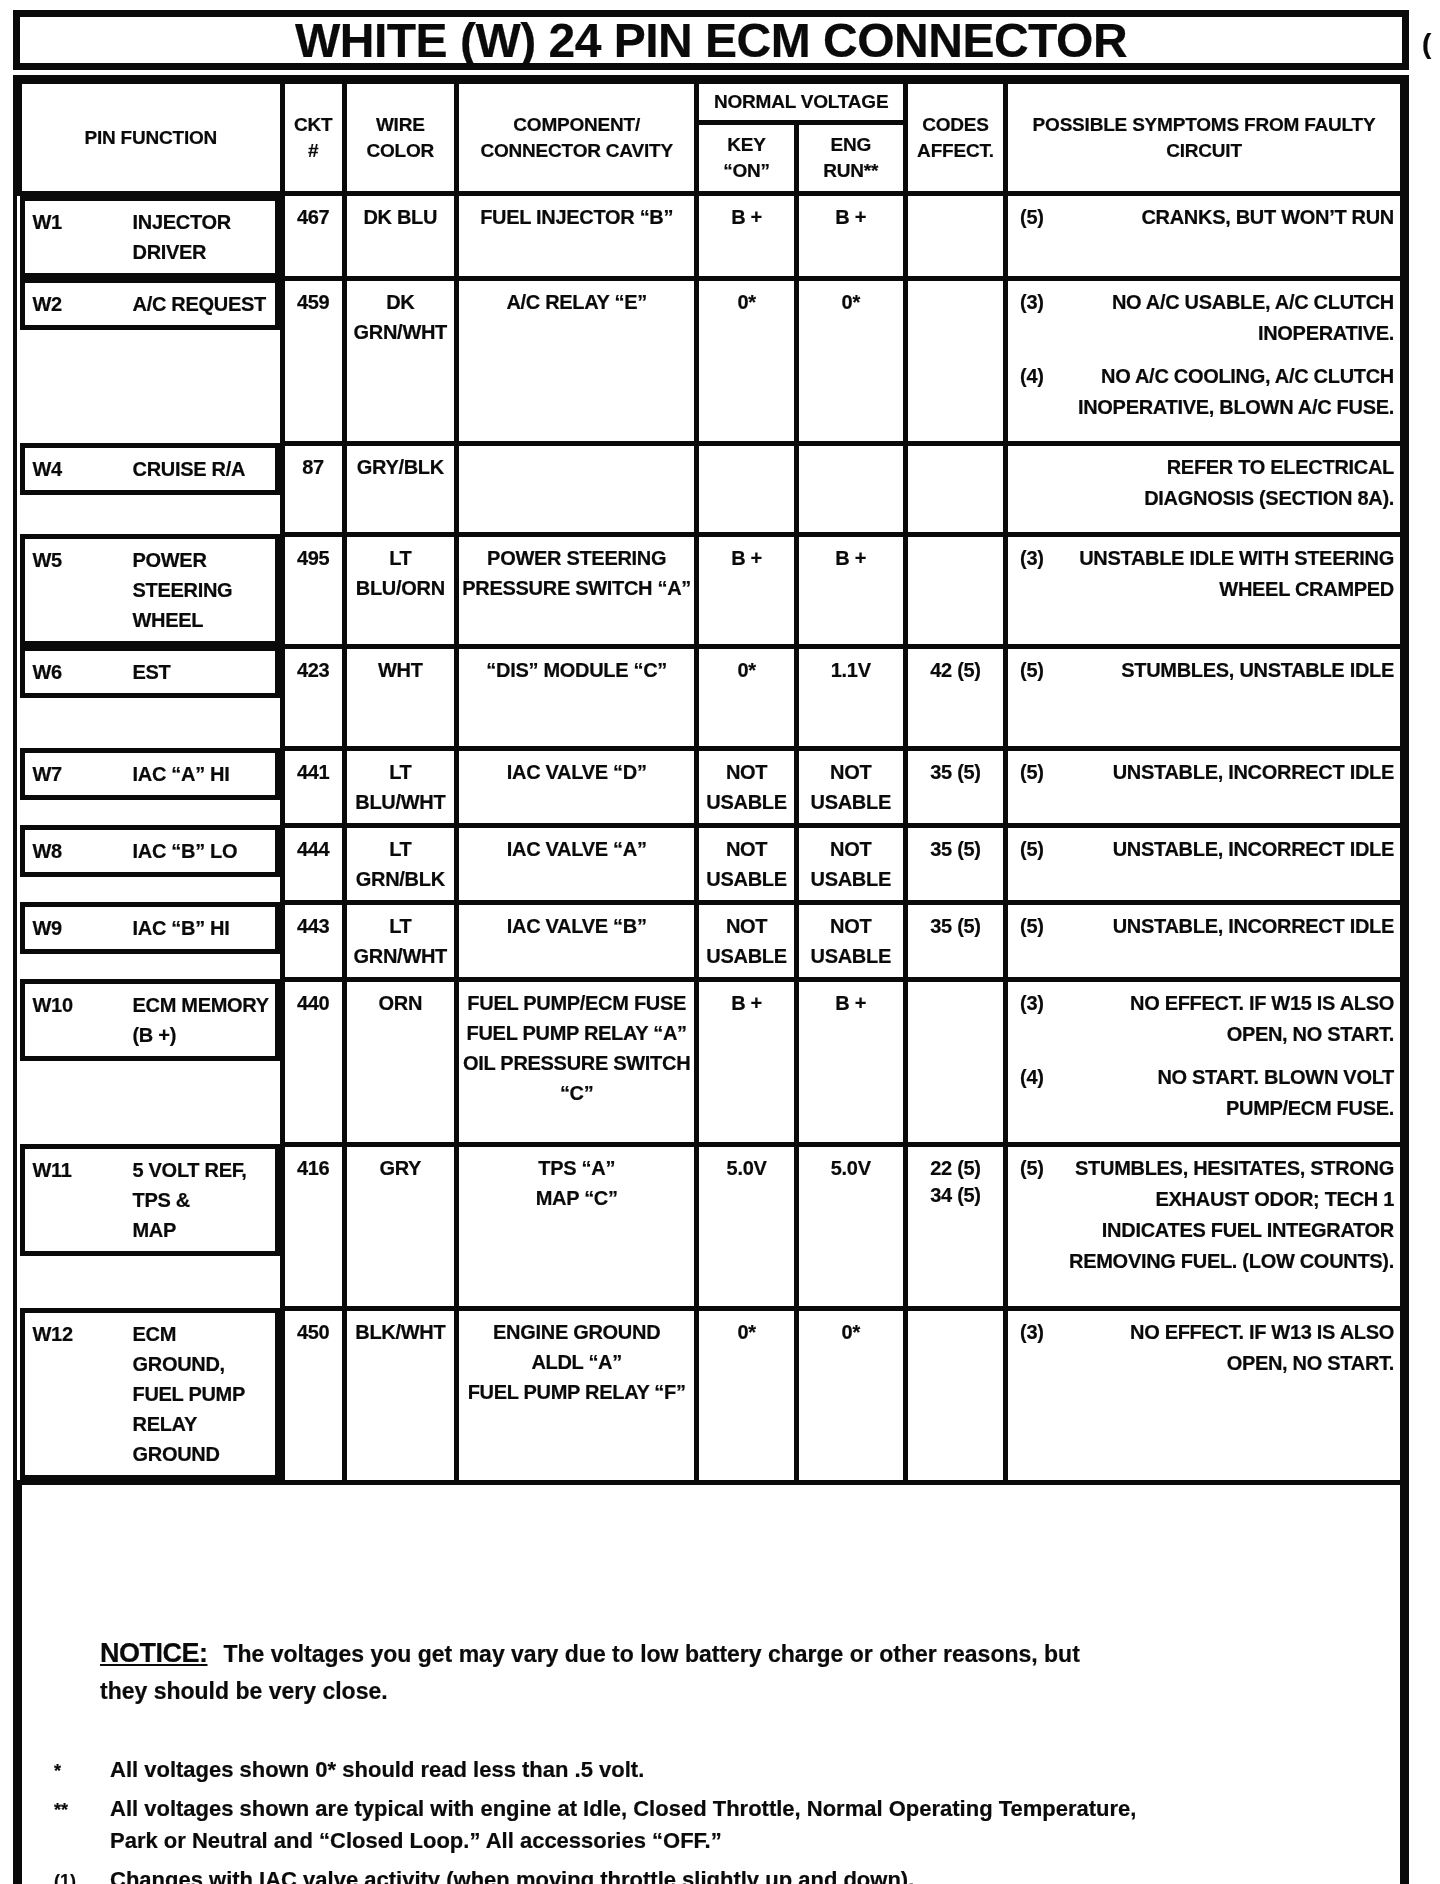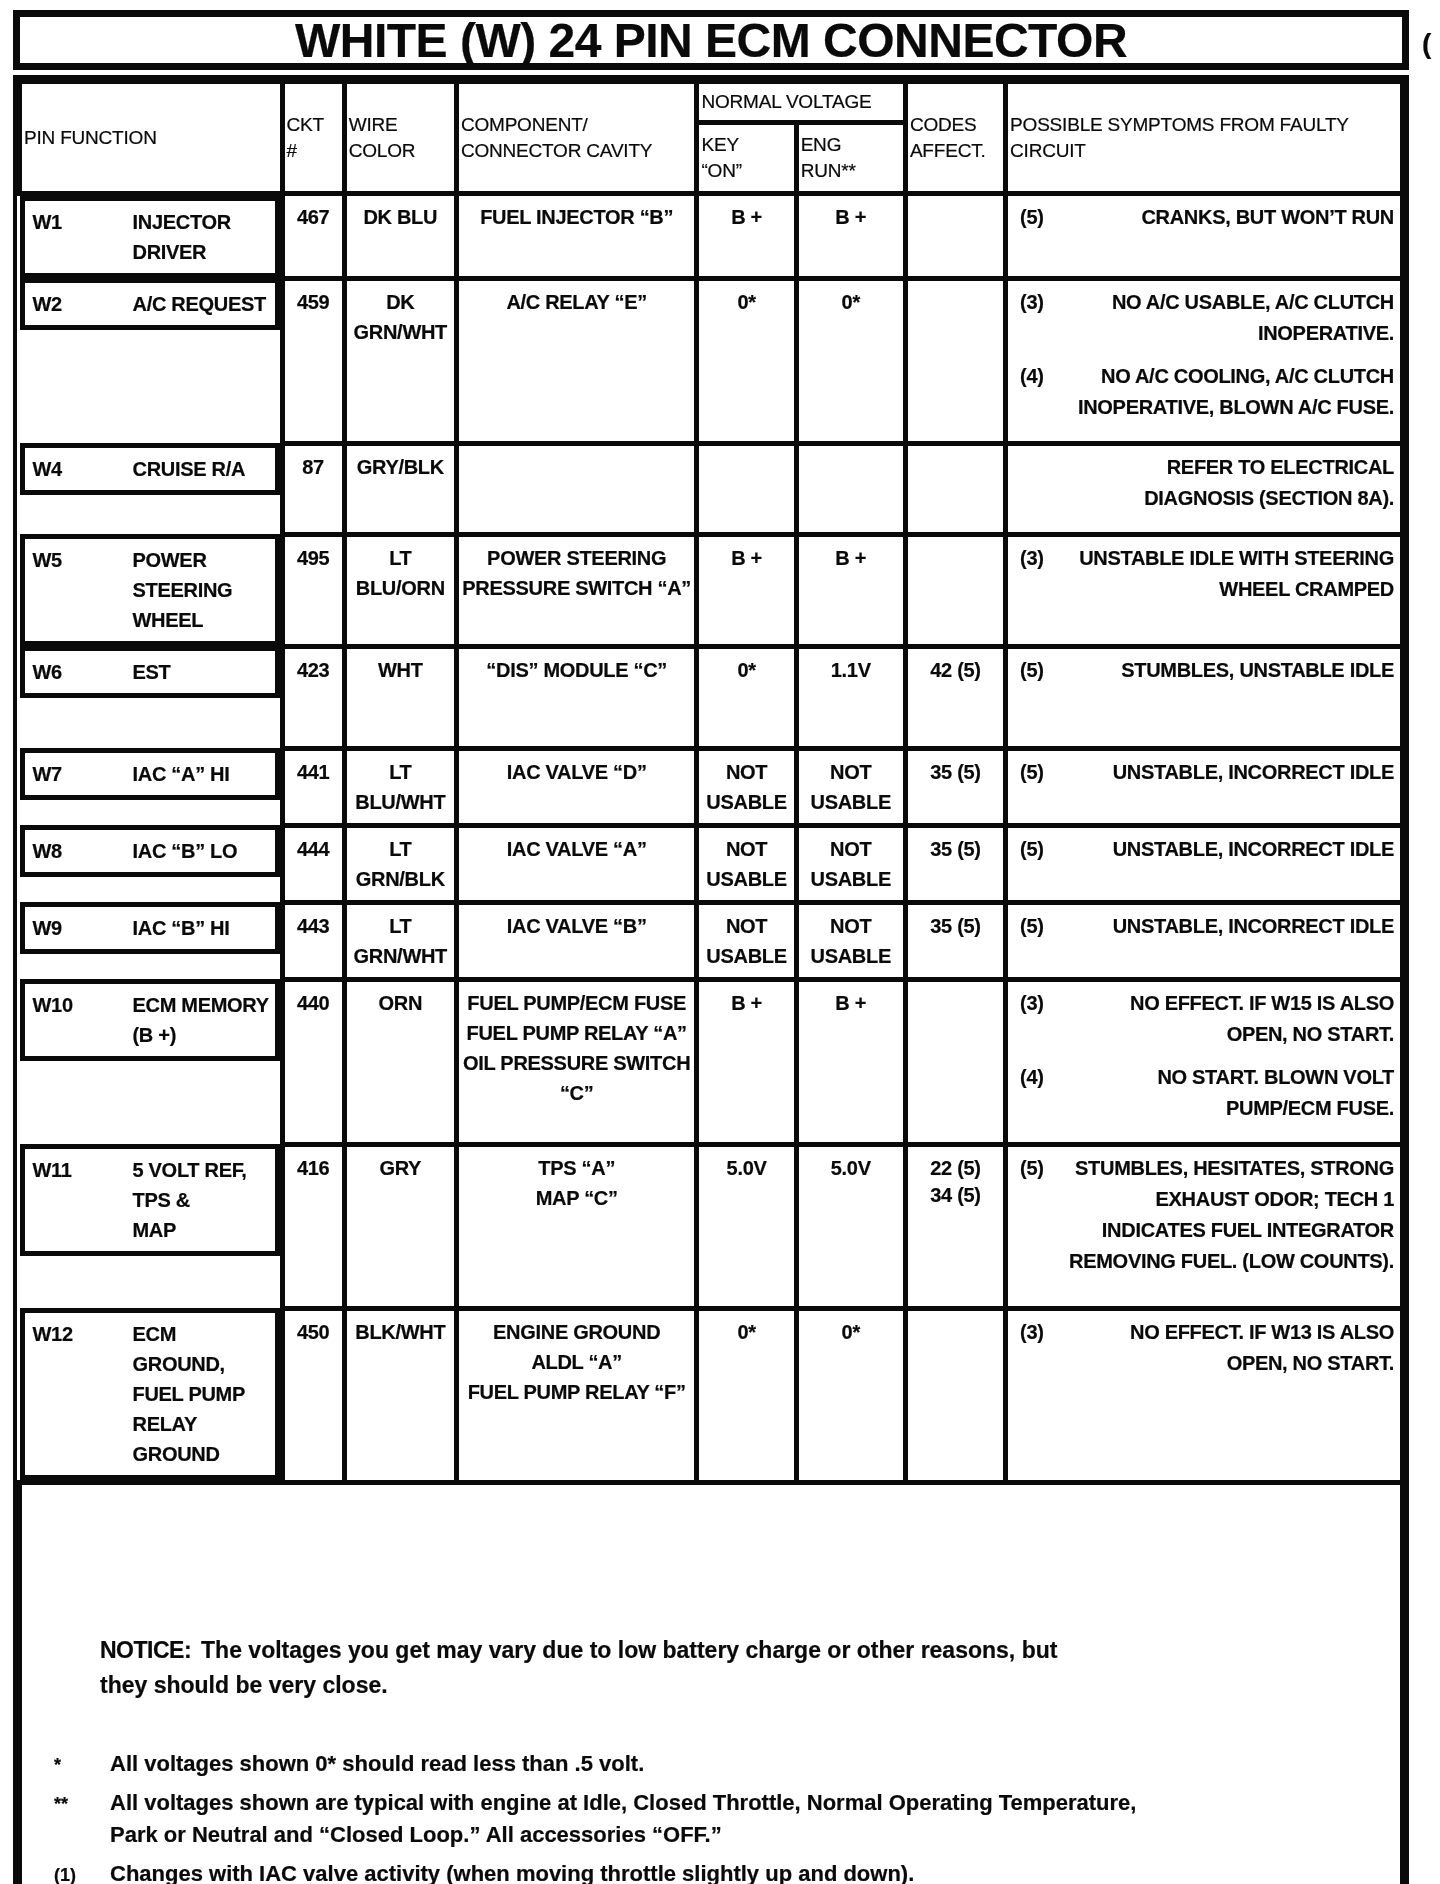--- a/index.html
+++ b/index.html
@@ -10,36 +10,36 @@
   }
   .doc{width:1396px;margin:10px 0 0 13px;position:relative;}
   .titlebox{
     border:7px solid #0a0a0a;height:46px;display:flex;align-items:center;justify-content:center;
     font-size:48px;font-weight:800;letter-spacing:-0.5px;
   }
   .artifact{position:absolute;left:1422px;top:28px;font-size:28px;font-weight:700;color:#0a0a0a;}
   .table-wrap{border:4px solid #0a0a0a;margin-top:5px;}
   table{border-collapse:collapse;table-layout:fixed;width:100%;}
   th,td{border:5px solid #0a0a0a;vertical-align:top;padding:0;word-wrap:break-word;}
-  thead th{font-size:19px;font-weight:400;text-align:left;vertical-align:middle;padding:2px 2px;line-height:1.35;letter-spacing:-0.2px;}
+  thead th{font-size:19px;font-weight:700;text-align:center;vertical-align:middle;padding:2px 2px;line-height:1.35;letter-spacing:-0.2px;}
   .h-nv{height:32px;}
   .h-sub{height:62px;}
   .cell{font-size:20px;font-weight:700;letter-spacing:-0.3px;line-height:1.5;}
   .pin{display:flex;padding:6px 4px 6px 8px;}
   .pinid{width:52px;flex:none;}
   .pinfn{flex:1;margin-left:48px;}
   .center{text-align:center;padding:6px 3px;}
   .codes{line-height:1.35;padding-top:8px;}
   .sym{padding:6px 6px 6px 12px;}
   .symitem{display:flex;margin-bottom:12px;}
   .sympre{width:46px;flex:none;}
   .symtxt{flex:1;line-height:1.55;text-align:right;}
   .notes-cell{height:548px;position:relative;padding:148px 20px 20px 16px;box-sizing:content-box;}
   .notice{margin-left:62px;max-width:1005px;font-size:23px;font-weight:700;line-height:1.5;}
-  .notice-label{font-size:23px;font-weight:800;margin-right:10px;letter-spacing:-0.5px;}
+  .notice-label{font-size:27px;font-weight:800;margin-right:16px;letter-spacing:-0.5px;text-decoration:underline;}
   .footnotes{margin-top:46px;}
   .fnrow{display:flex;margin-bottom:7px;font-size:22px;font-weight:700;line-height:1.45;}
   .fnmark{width:72px;flex:none;font-size:18px;padding:4px 0 0 16px;box-sizing:border-box;}
   .fntext{flex:1;max-width:1060px;}
 </style>
 </head>
 <body>
 
 <span class="artifact">(</span>
 

